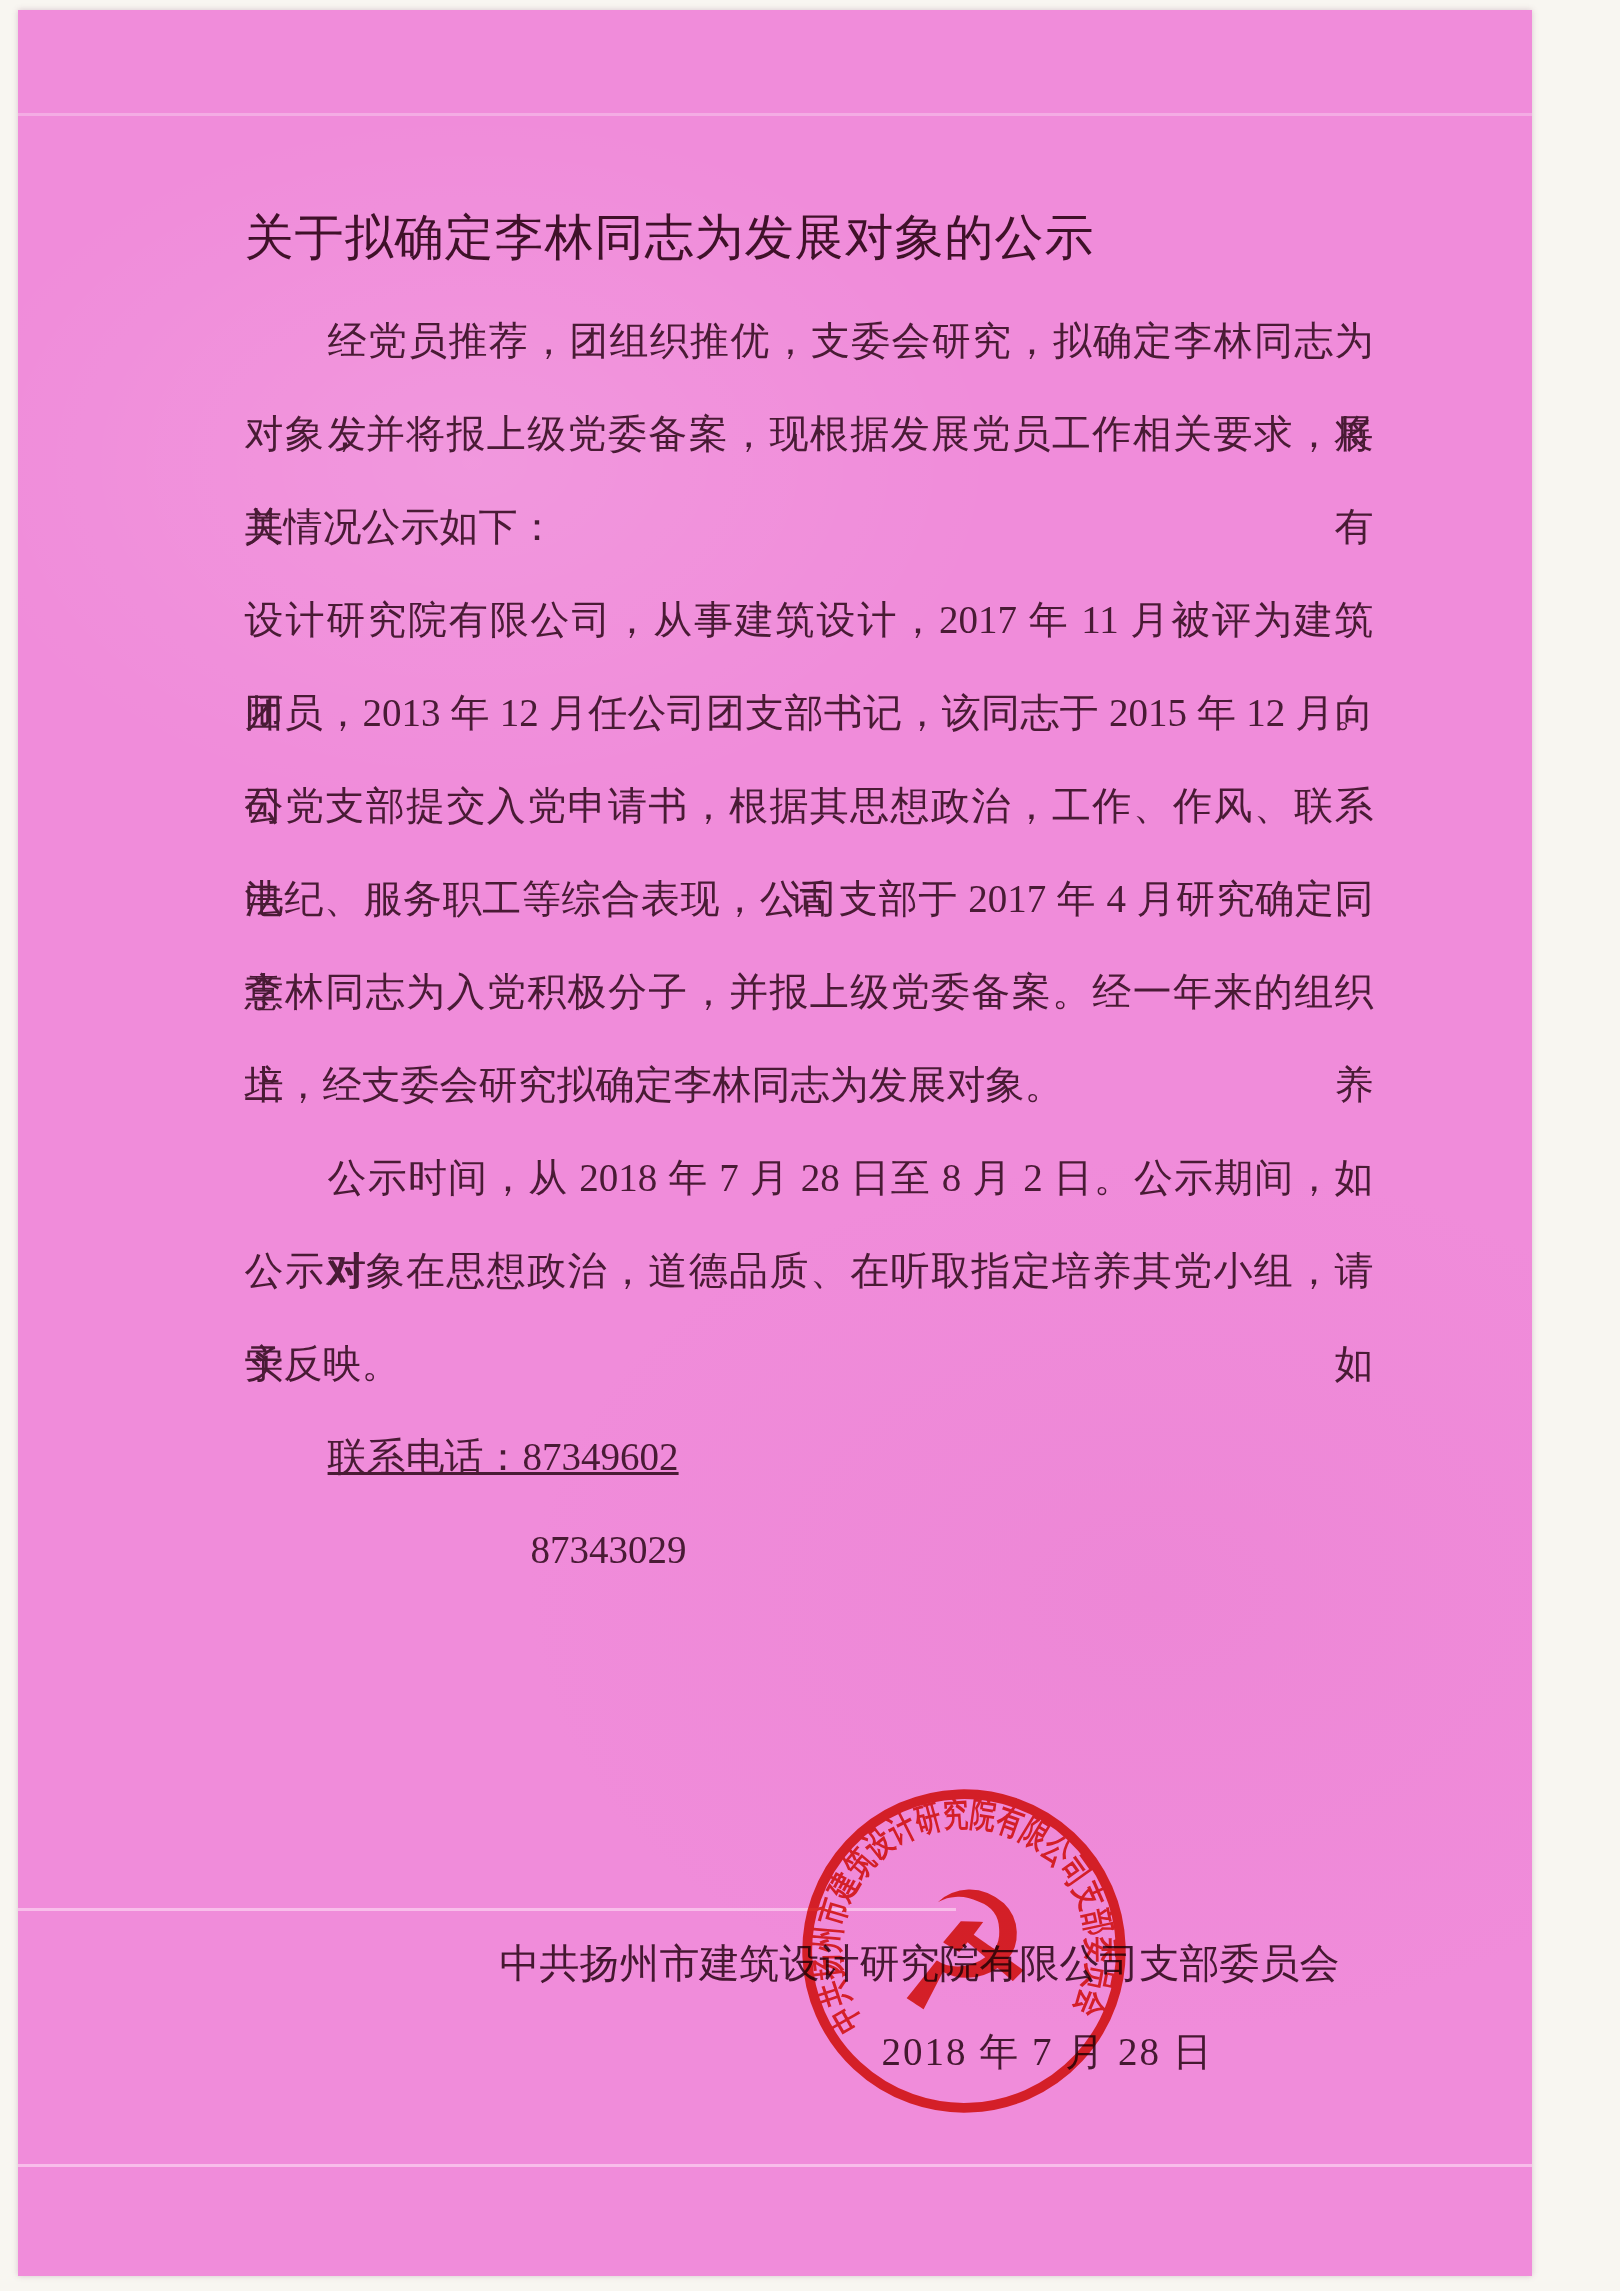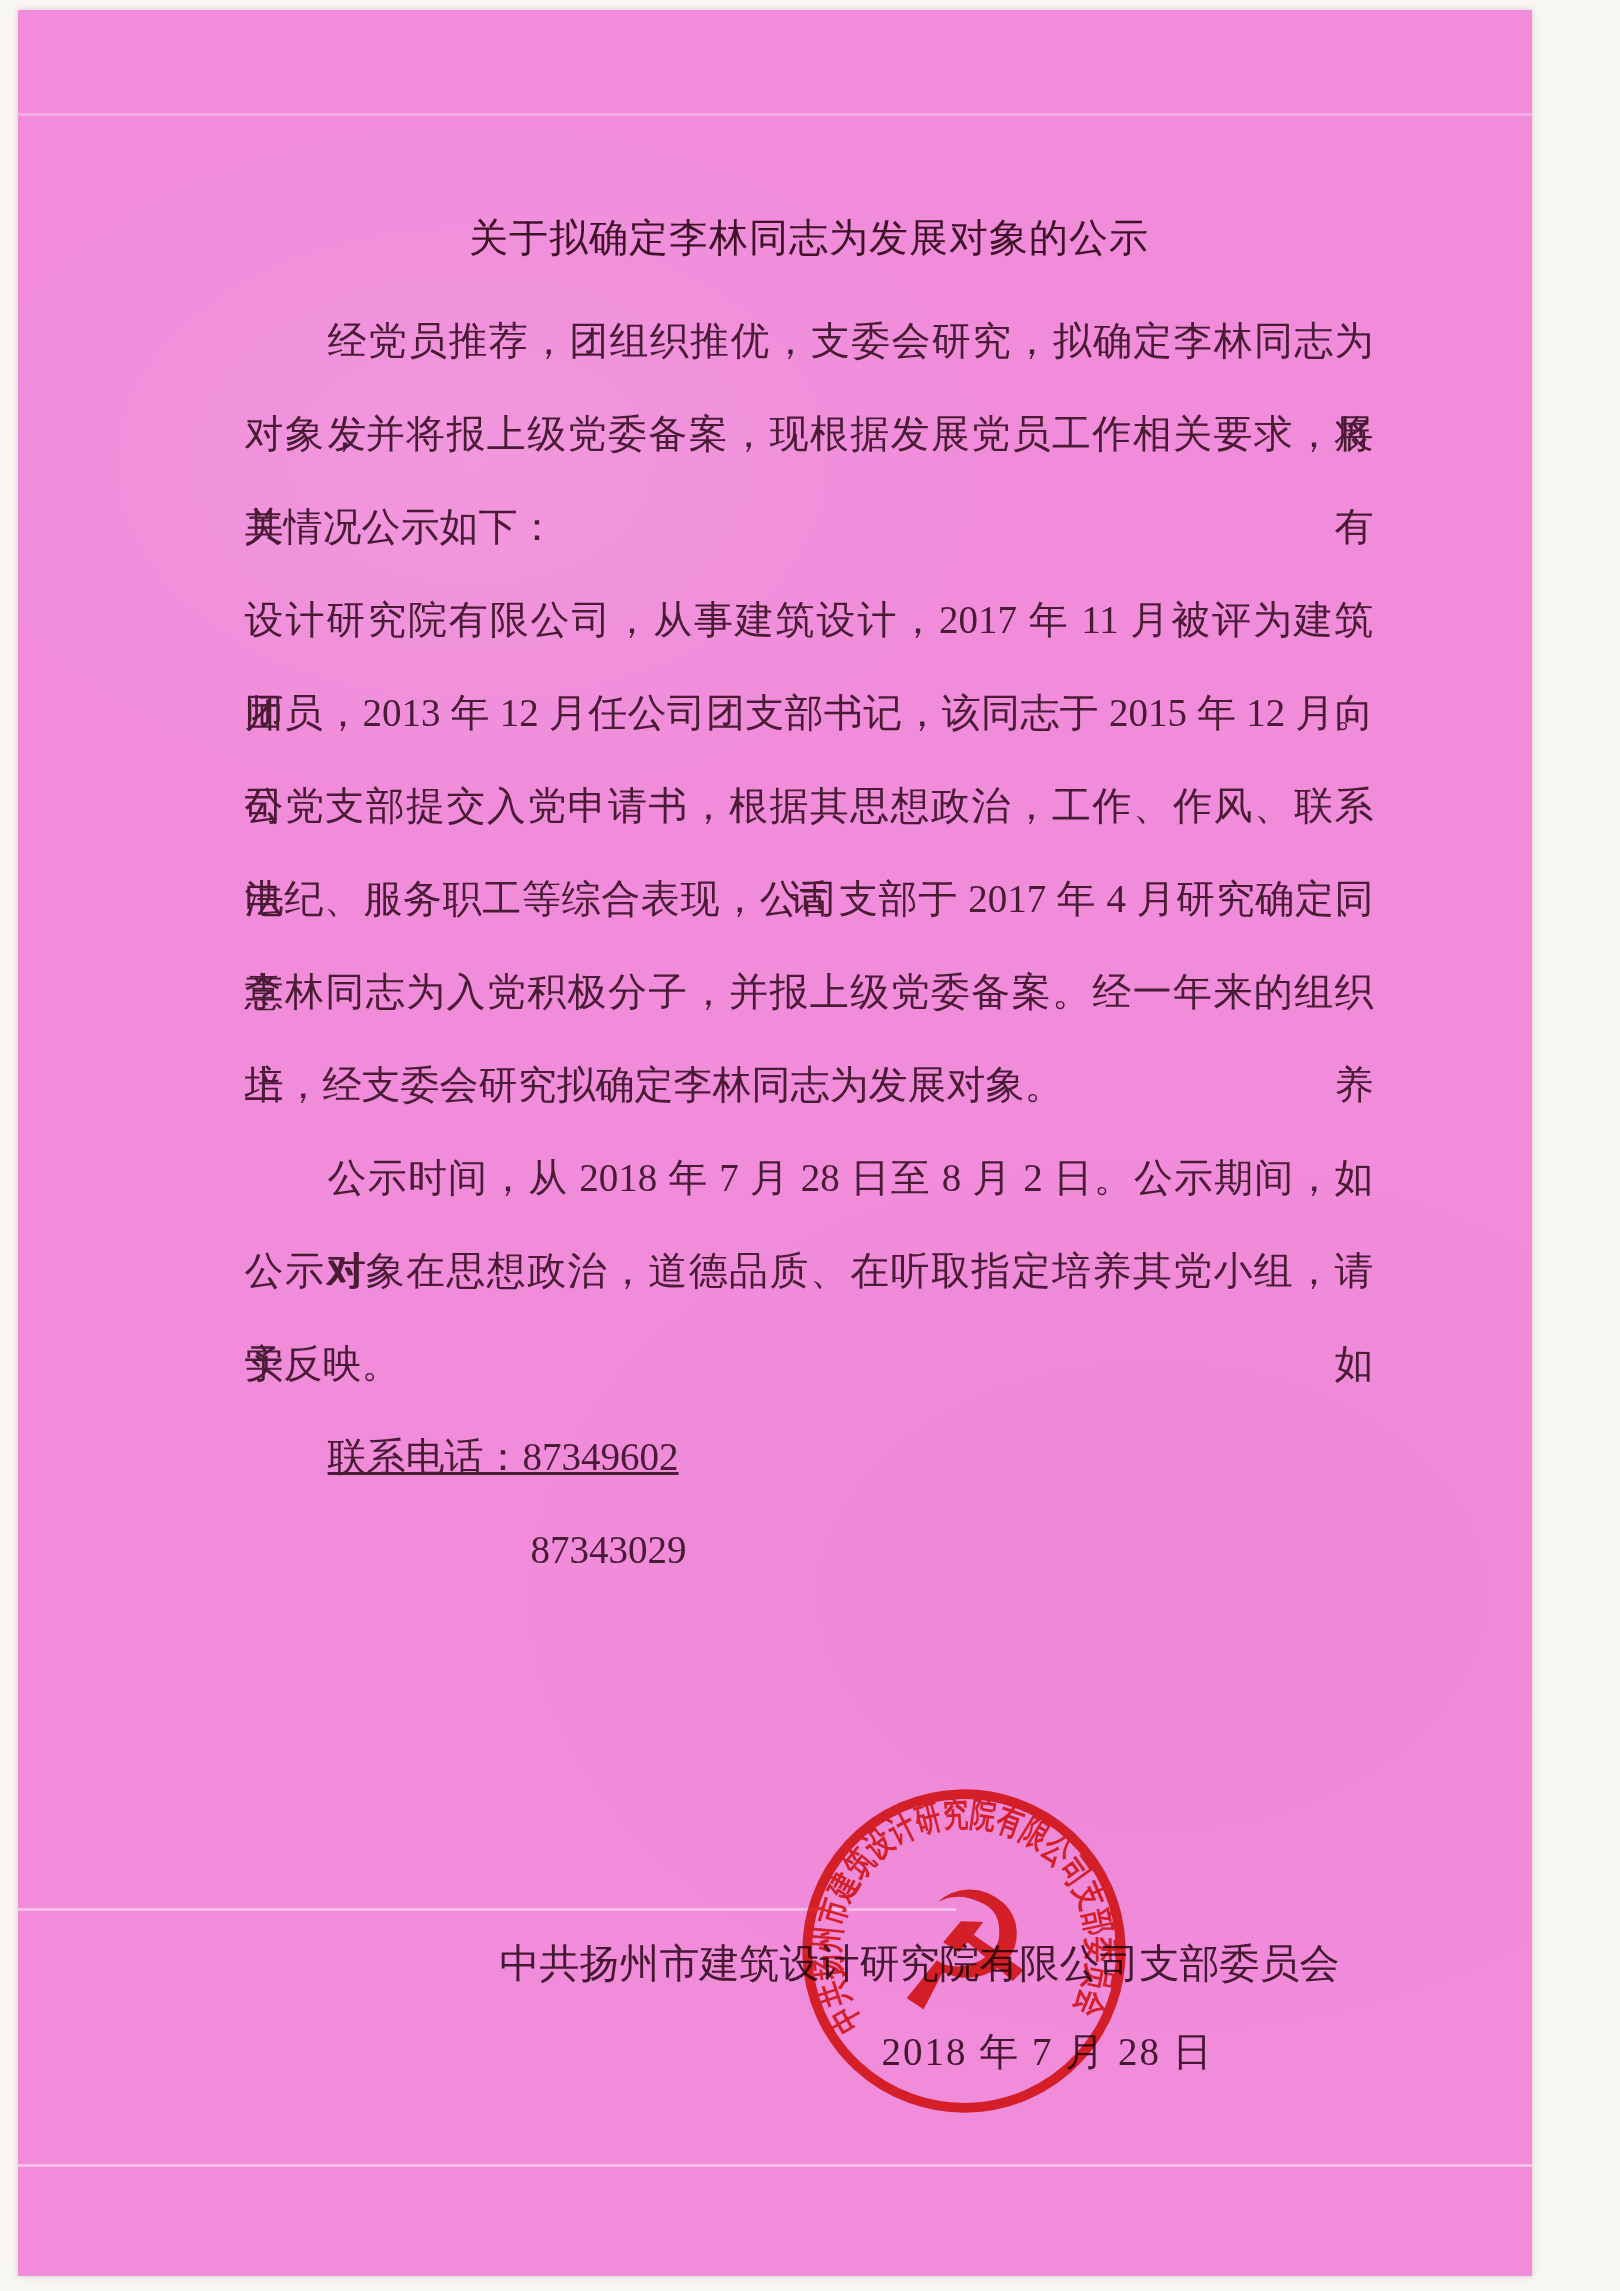--- a/index.html
+++ b/index.html
@@ -14,21 +14,21 @@
     background-color:#f08cda;
     background-image:
       radial-gradient(ellipse 882px 588px at 30% 20%, rgba(255,255,255,0.10), rgba(255,255,255,0) 60%),
       radial-gradient(ellipse 980px 686px at 75% 70%, rgba(210,90,180,0.10), rgba(210,90,180,0) 65%);
     box-shadow:0 0 5.9px rgba(120,60,100,0.25);
     overflow:hidden;
   }
   .streak{position:absolute;left:0;background:rgba(255,240,250,0.5);pointer-events:none;}
   .title{
     position:absolute;left:227px;top:191px;width:1129px;height:74px;
-    line-height:74px;font-size:39px;text-align:center;
+    line-height:74px;font-size:49px;text-align:left;
     color:#3f1129;letter-spacing:1px;white-space:nowrap;
   }
   .doc-lines{
     position:absolute;left:227px;top:284px;width:1129px;
     color:#491b35;
   }
   .line{
     height:93px;line-height:93px;font-size:39px;white-space:nowrap;
   }
   .line.justify{

